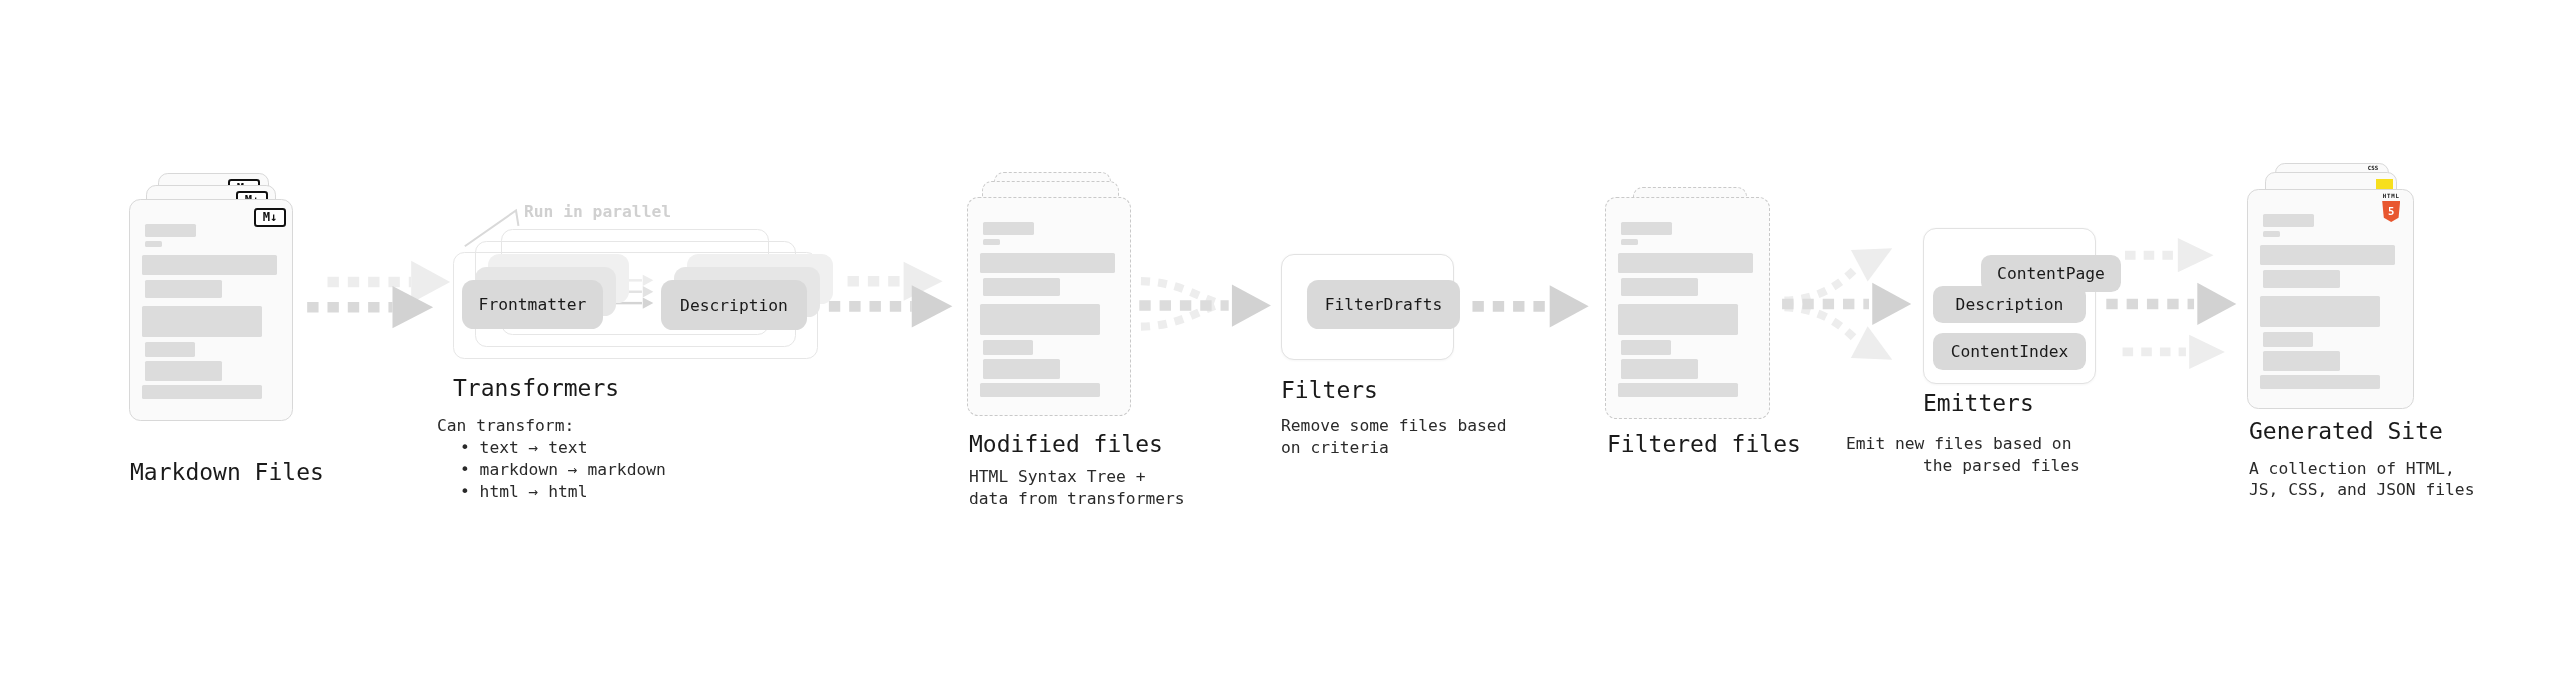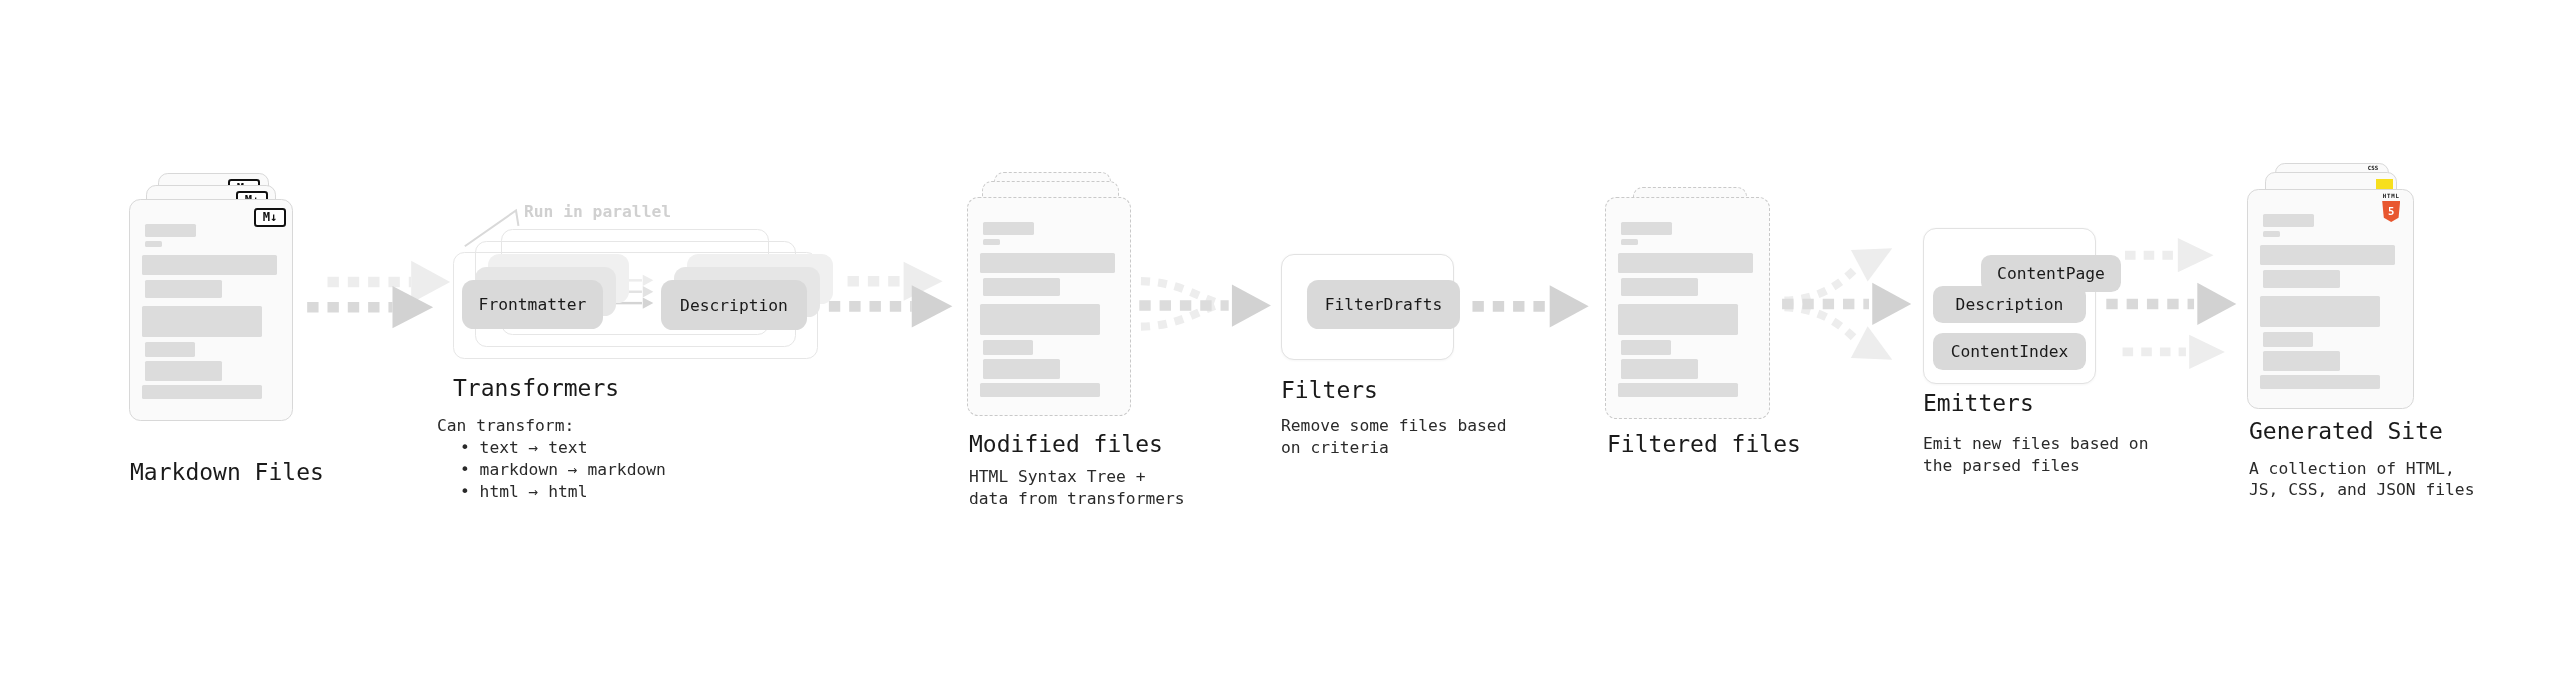--- a/index.html
+++ b/index.html
@@ -205,21 +205,21 @@
     <div class="stage-label" style="left:1607px;top:432px;">Filtered files</div>
   </div>
 
   <div>
     <div class="panel" style="left:1923px;top:228px;width:173px;height:156px;">
       <div class="pill" style="left:9px;top:26px;width:140px;height:37px;border-radius:9.8px;margin-left:48px;">ContentPage</div>
       <div class="pill" style="left:9px;top:57px;width:153px;height:37px;border-radius:9.8px;">Description</div>
       <div class="pill" style="left:9px;top:104px;width:153px;height:37px;border-radius:9.8px;">ContentIndex</div>
     </div>
     <div class="stage-label" style="left:1923px;top:391px;">Emitters</div>
-    <div class="body-text" style="left:1923px;top:433px;">Emit new files based on</div>
+    <div class="body-text" style="left:1846px;top:433px;">Emit new files based on</div>
     <div class="body-text" style="left:1923px;top:455px;text-align:center;">the parsed files</div>
   </div>
 
   <div>
     <div class="file-card back z1" style="left:2275px;top:163px;width:114px;height:32.5px;">
       <div class="css-badge" style="left:88px;top:1.6px;">
         <div class="word">CSS</div>
         <div class="bar"></div>
       </div>
     </div>

